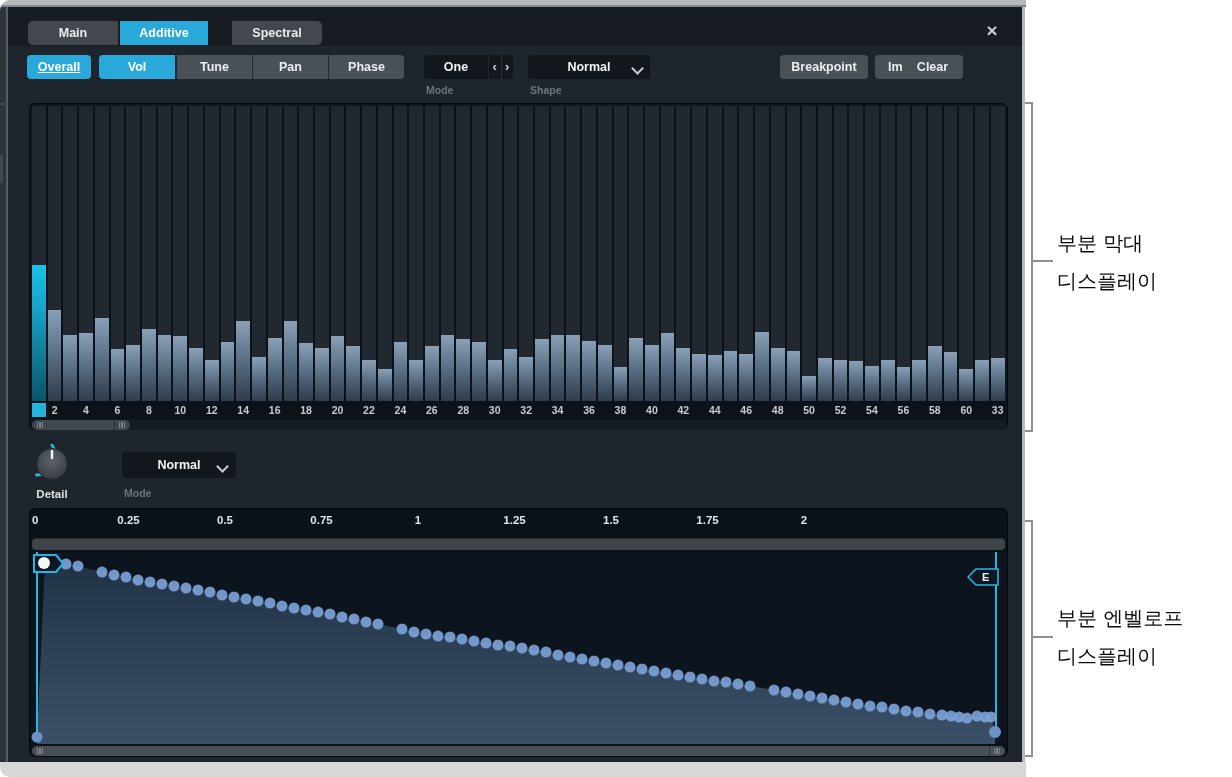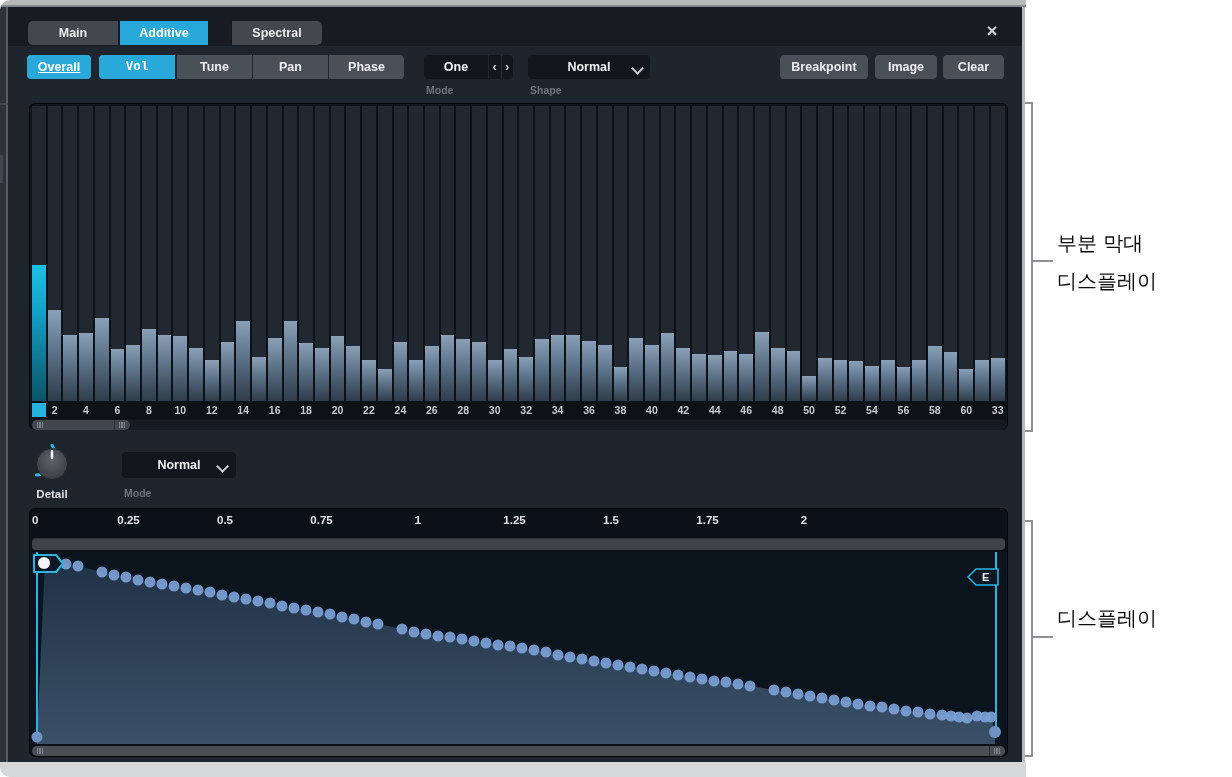--- a/index.html
+++ b/index.html
@@ -28,21 +28,21 @@
   #close-btn{left:980px;top:18px;width:24px;height:26px;color:#ccd1d6;font-size:19px;line-height:26px;
              text-align:center;font-weight:bold;}
 
   
   .btn{top:55px;height:24px;line-height:24px;text-align:center;font-size:12.5px;font-weight:bold;
        color:#eceef0;background:#4a5058;border-radius:4px;}
   .btn.cyan{background:#29a9da;color:#fff;}
   .seg{top:55px;height:24px;line-height:24px;text-align:center;font-size:12.5px;font-weight:bold;
        color:#eceef0;background:#4a5058;}
   .seg.active{background:#29a9da;color:#fff;}
-  .seg.s-first{border-radius:4px 0 0 4px;font-family:Liberation Mono, monospace;}
+  .seg.s-first{border-radius:4px 0 0 4px;}
   .seg.s-last{border-radius:0 4px 4px 0;}
   .seg + .seg{border-left:1px solid #23282e;}
 
   .dd{background:#12171e;border-radius:4px;color:#f0f2f4;font-size:12.5px;font-weight:bold;}
   #mode-stepper-value{left:424px;top:55px;width:64px;height:24px;line-height:24px;text-align:center;border-radius:4px 0 0 4px;}
   #mode-stepper-arrows{left:489px;top:55px;width:24px;height:24px;background:#12171e;border-radius:0 4px 4px 0;
                        display:flex;align-items:center;}
   #mode-stepper-arrows span{flex:1;text-align:center;color:#d9dcdf;font-size:13px;font-weight:bold;line-height:24px;}
   #mode-stepper-arrows span:first-child{border-right:1px solid #2b3138;}
   .under-label{font-size:10.5px;font-weight:bold;color:#6e747b;}
@@ -132,21 +132,21 @@
   <div class="abs under-label" style="left:426px;top:84px;">Mode</div>
 
   <div class="abs dd" id="shape-dd">
     <span>Normal</span>
     <span class="chevron" style="right:8px;top:8px;"></span>
   </div>
   <div class="abs under-label" style="left:530px;top:84px;">Shape</div>
 
   <div class="abs btn" style="left:780px;width:88px;">Breakpoint</div>
   <div class="abs btn" style="left:875px;width:62px;">Image</div>
-  <div class="abs btn" style="left:943px;width:61px;">Clear</div>
+  <div class="abs btn" style="left:902px;width:61px;">Clear</div>
 
   <div class="abs" id="bar-display">
     <div id="bar-readout">H1 -20.29dB</div>
     <div id="bars">
         <div class="bar-slot">
           <div class="bar bar-selected" style="height: 46%;"></div>
         </div>
         <div class="bar-slot">
           <div class="bar" style="height: 31%;"></div>
         </div>
@@ -573,16 +573,17 @@
     <div>부분 막대</div>
     <div>디스플레이</div>
   </div>
 
   <div class="abs bracket" style="left:1031px;top:520px;width:6px;height:237px;">
     <div class="b-tick" style="left:-8px;top:0;width:8px;"></div>
     <div class="b-tick" style="left:-8px;bottom:0;width:8px;"></div>
     <div class="b-tick" style="left:0;top:116px;width:20px;"></div>
   </div>
   <div class="abs anno" style="top:599px;">
+    <div>부분 엔벨로프</div>
     <div>디스플레이</div>
   </div>
 
 </div>
 
 </body></html>

